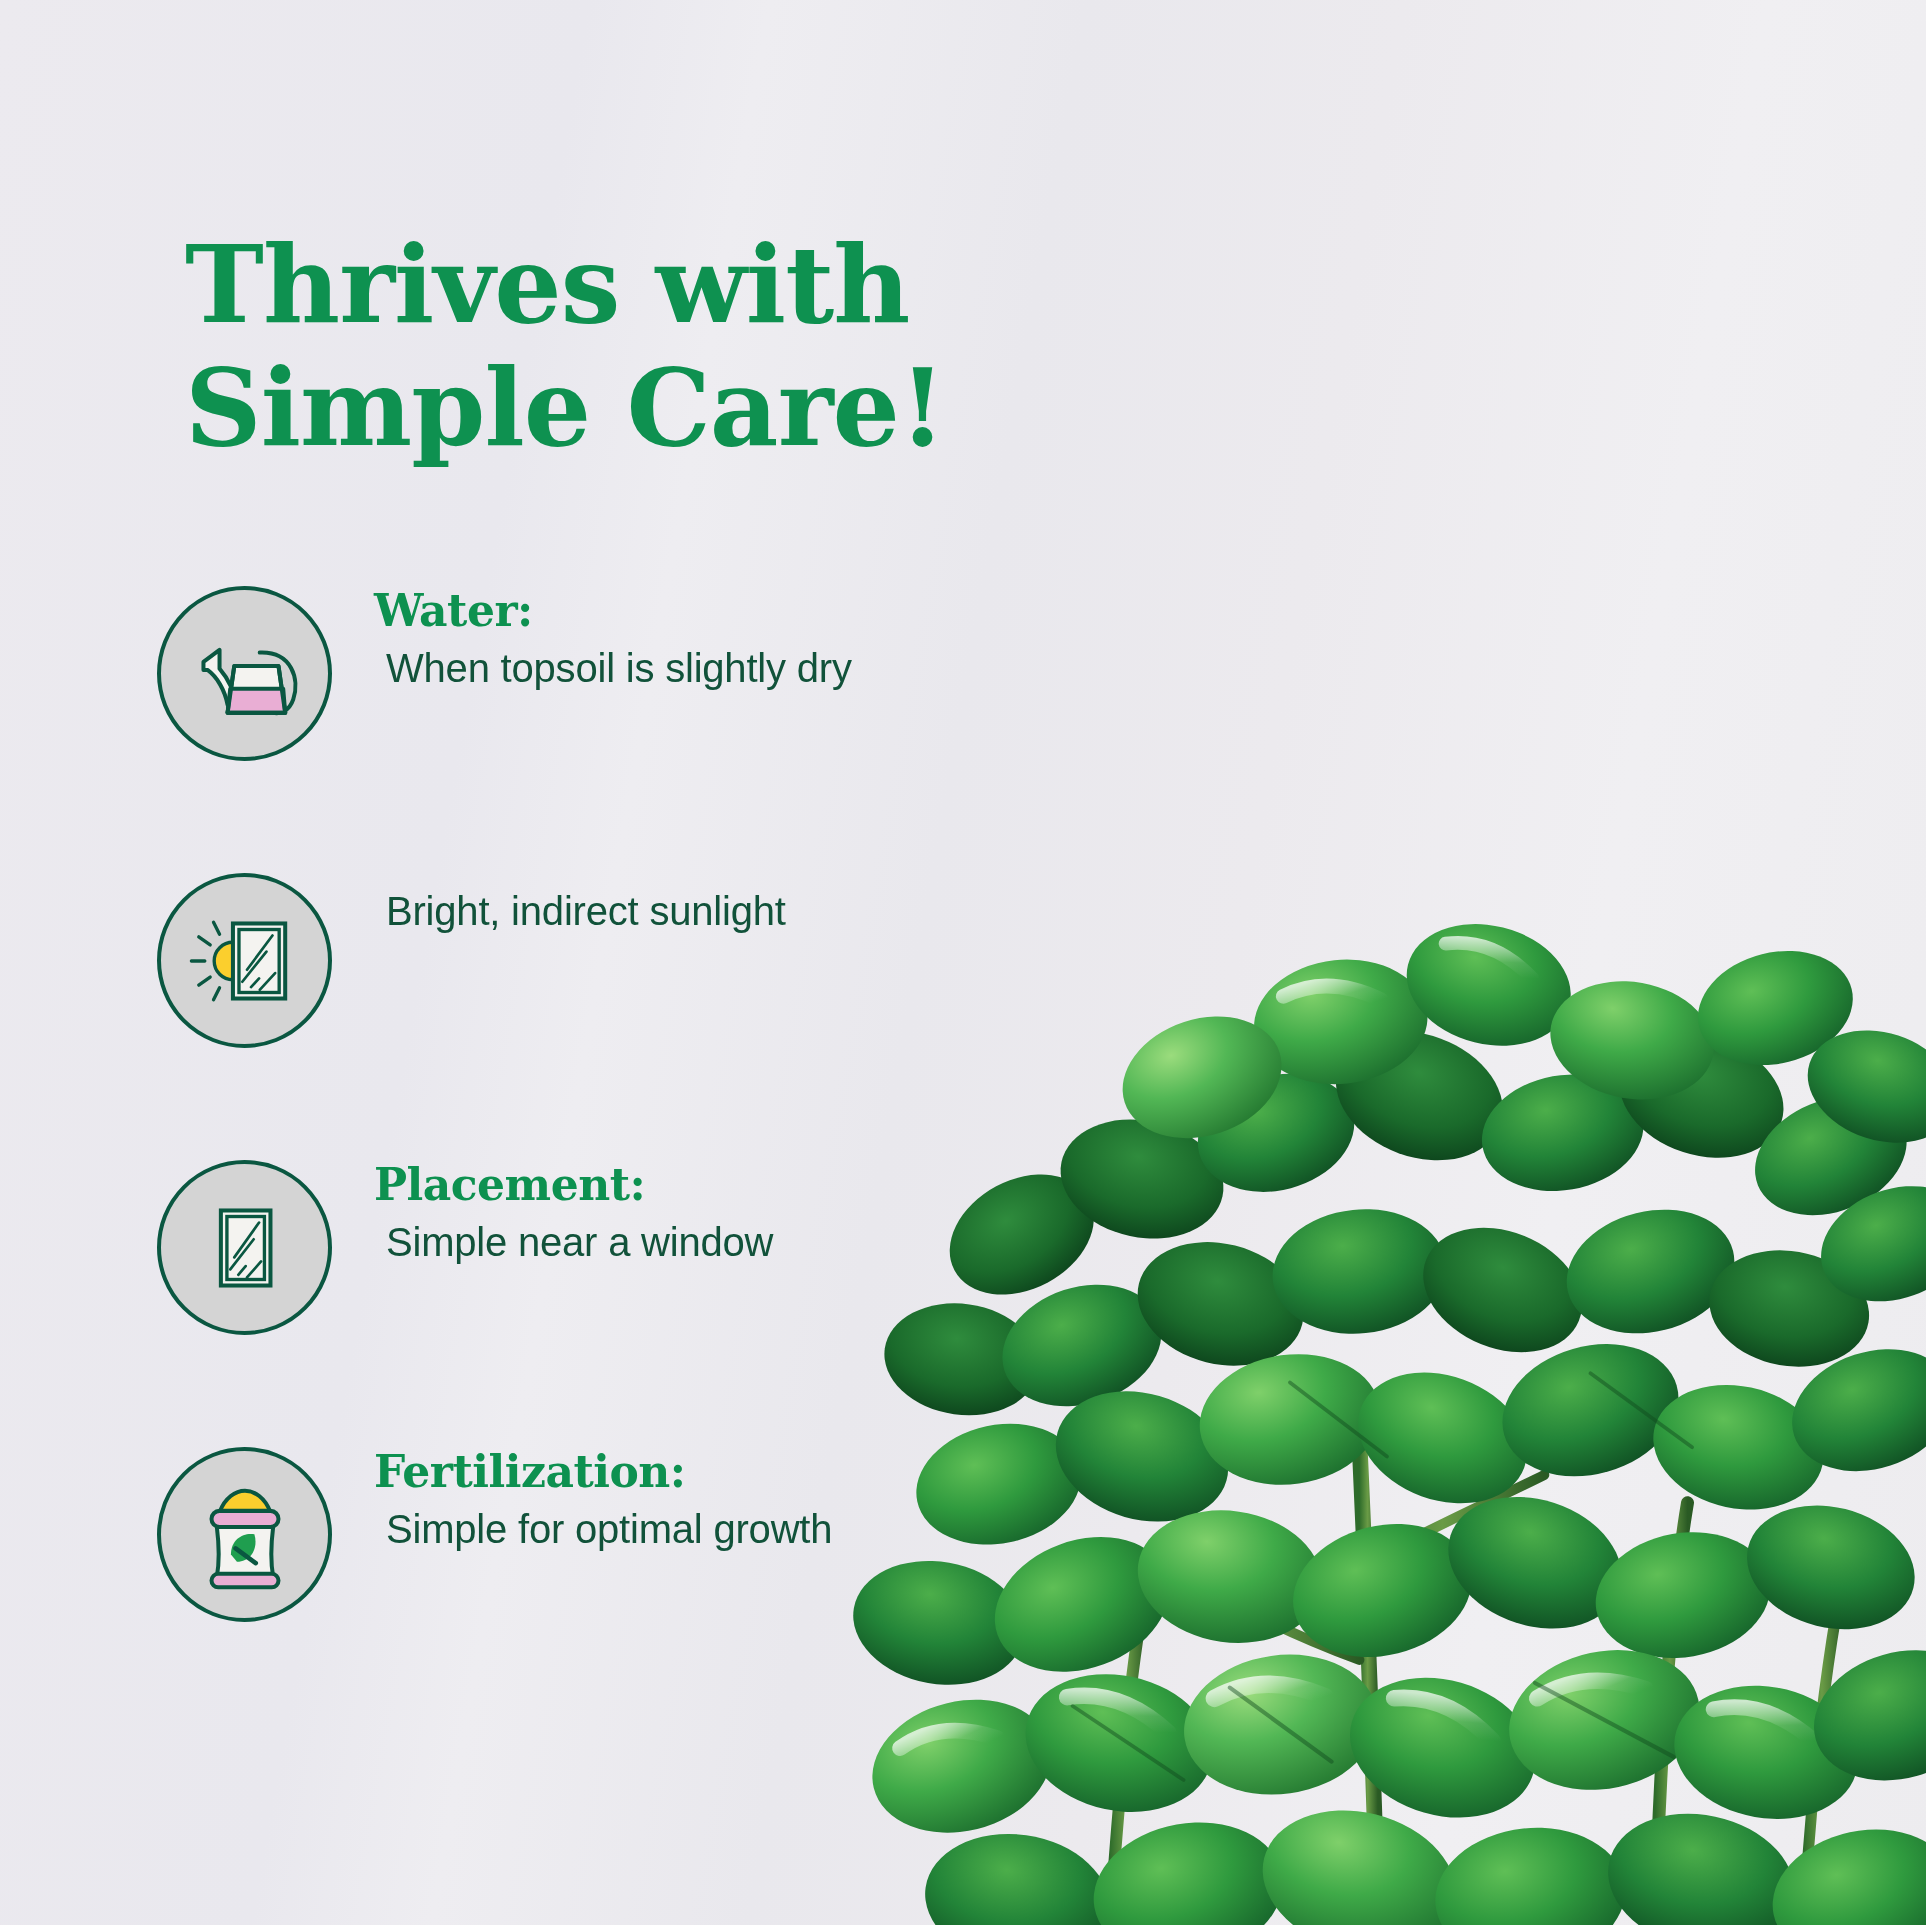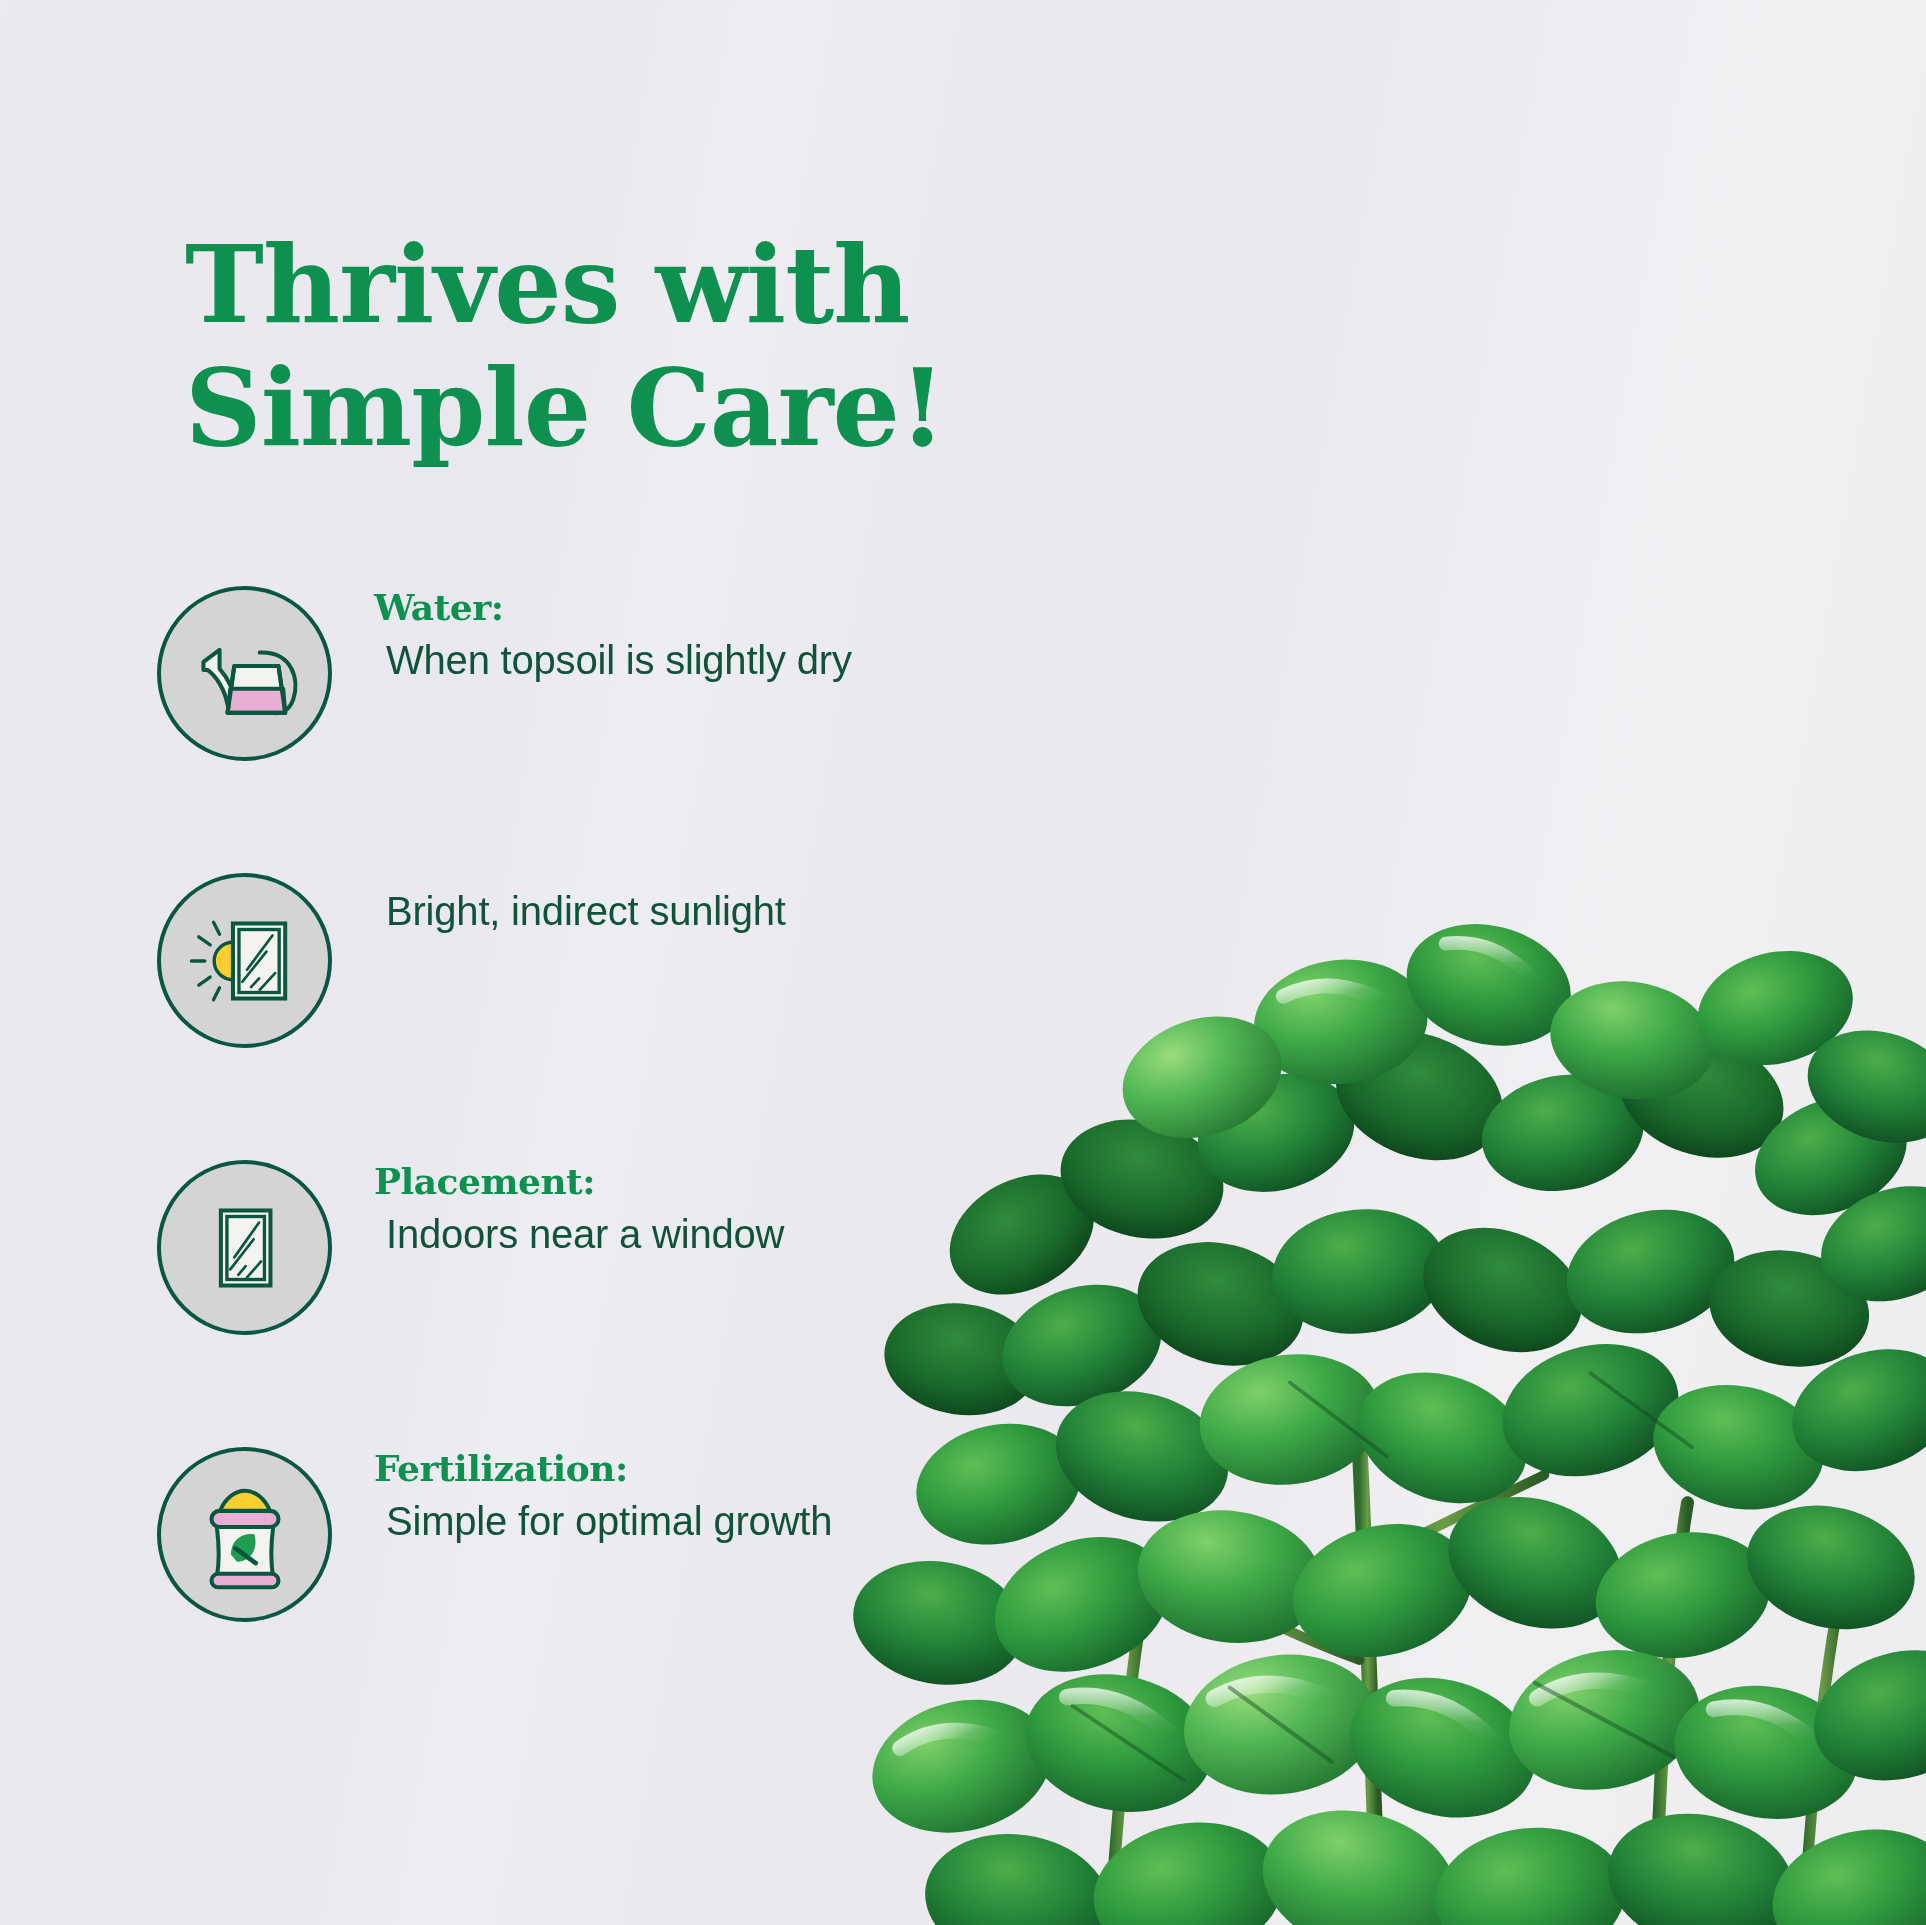--- a/index.html
+++ b/index.html
@@ -62,21 +62,21 @@
   }
   .icon-badge svg{width:134px;height:134px;display:block;}
   .care-text{
     position:absolute;
     left:217px;top:2.8px;
     width:693px;
   }
   .care-label{
     font-family:"DejaVu Serif", serif;
     font-weight:700;
-    font-size:36px;
+    font-size:44px;
     line-height:1.0;
     color:#0d9150;
     margin:0 0 4.6px 0;
     letter-spacing:-0.5px;
   }
   .care-desc{
     font-family:"Liberation Sans", sans-serif;
     font-weight:400;
     font-size:40px;
     line-height:1.18;
@@ -373,21 +373,21 @@
           <g stroke="#0a5741" stroke-width="4" stroke-linecap="round" fill="none">
             <path d="M84 114 L121 62"></path>
             <path d="M78 132 L113 87"></path>
             <path d="M90 140 L101 127"></path>
             <path d="M103 144 L124 120"></path>
           </g>
         </svg>
       </div>
       <div class="care-text">
         <div class="care-label">Placement:</div>
-        <div class="care-desc">Indoors near a window</div>
+        <div class="care-desc">Simple near a window</div>
       </div>
     </div>
 
     <div class="care-row">
       <div class="icon-badge">
         <svg viewBox="0 0 200 200" aria-hidden="true">
           <path d="M62 66 C70 44 86 34 100 34 C114 34 130 44 138 66 Z" fill="#fbcf2d" stroke="#0a5741" stroke-width="6" stroke-linejoin="round"></path>
           <path d="M58 88 C62 120 62 140 58 162 L142 162 C138 140 138 120 142 88 Z" fill="#f4f3f0" stroke="#0a5741" stroke-width="6" stroke-linejoin="round"></path>
           <rect x="50" y="64" width="100" height="24" rx="12" fill="#e9aed4" stroke="#0a5741" stroke-width="6"></rect>
           <rect x="50" y="158" width="100" height="20" rx="10" fill="#e9aed4" stroke="#0a5741" stroke-width="6"></rect>

